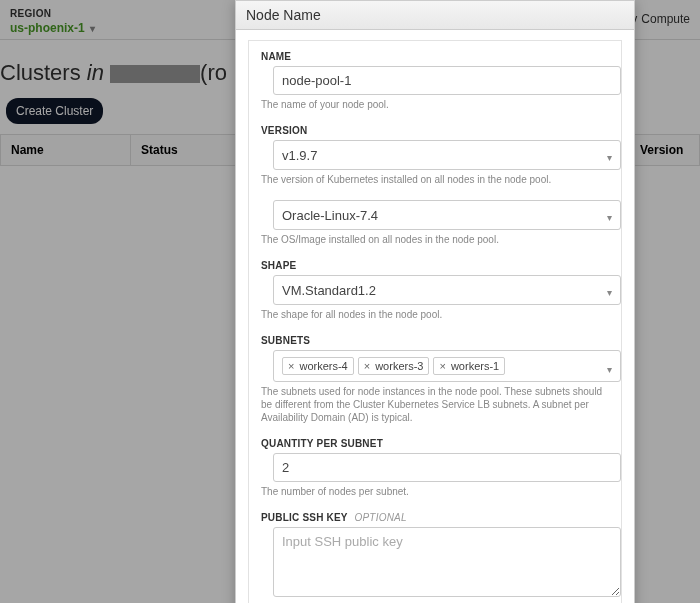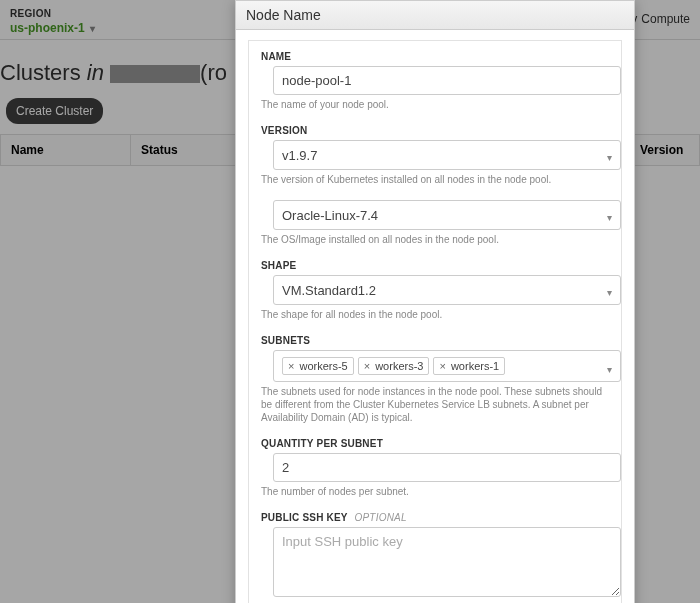--- a/index.html
+++ b/index.html
@@ -11,21 +11,21 @@
 
 .bg { position: absolute; inset: 0; z-index: 1; }
 .bg-top { padding: 8px 10px 4px 10px; border-bottom: 1px solid #ddd; }
 .region-label { font-size: 10px; font-weight: 600; color: #333; letter-spacing: 0.03em; }
 .region-val { font-size: 12px; font-weight: 600; color: #4b9b27; margin-top: 2px; }
 .region-val .chev { color: #888; font-size: 10px; margin-left: 2px; }
 .bg-nav { display: flex; justify-content: flex-end; gap: 4px; padding: 0 10px; font-size: 12px; color: #333; position: absolute; top: 12px; right: 0; }
 .bg-title { padding: 20px 6px 8px 0; font-size: 22px; color: #333; }
 .bg-title .blank { display: inline-block; width: 90px; height: 18px; background: #999; vertical-align: middle; }
 .bg-title em { font-style: italic; font-weight: normal; }
-.create-cluster-btn { background: #404040; color: #fff; border: none; padding: 6px 10px; font-size: 12px; border-radius: 12px; margin: 4px 6px 10px 6px; }
+.create-cluster-btn { background: #0f172a; color: #fff; border: none; padding: 6px 10px; font-size: 12px; border-radius: 12px; margin: 4px 6px 10px 6px; }
 .bg-table { width: 100%; border-collapse: collapse; }
 .bg-table th { text-align: left; font-size: 12px; font-weight: 600; padding: 8px 10px; border: 1px solid #ddd; background: #fafafa; }
 
 
 .modal { position: absolute; left: 235px; top: 0; width: 400px; background: #fff; z-index: 20; box-shadow: 0 2px 12px rgba(0,0,0,0.25); border: 1px solid #ccc; }
 .modal-title { background: linear-gradient(#f5f5f5,#e8e8e8); border-bottom: 1px solid #ccc; padding: 6px 10px; font-size: 14px; color: #333; }
 .modal-body { padding: 10px 12px 14px 12px; }
 .field { margin-bottom: 14px; }
 .flabel { font-size: 10px; font-weight: 600; letter-spacing: 0.02em; color: #333; margin-bottom: 4px; }
 .flabel .opt { color: #999; font-style: italic; font-weight: normal; margin-left: 4px; }
@@ -110,21 +110,21 @@
       </div>
       <div class="help">The shape for all nodes in the node pool.</div>
     </div>
 
     <div class="field">
       <div class="flabel">SUBNETS</div>
       <div class="selbox">
         <div class="tags">
           <span class="tag">
                 <span class="x">×</span>
-                <span>workers-5</span>
+                <span>workers-4</span>
               </span>
           <span class="tag">
                 <span class="x">×</span>
                 <span>workers-3</span>
               </span>
           <span class="tag">
                 <span class="x">×</span>
                 <span>workers-1</span>
               </span>
         </div>

